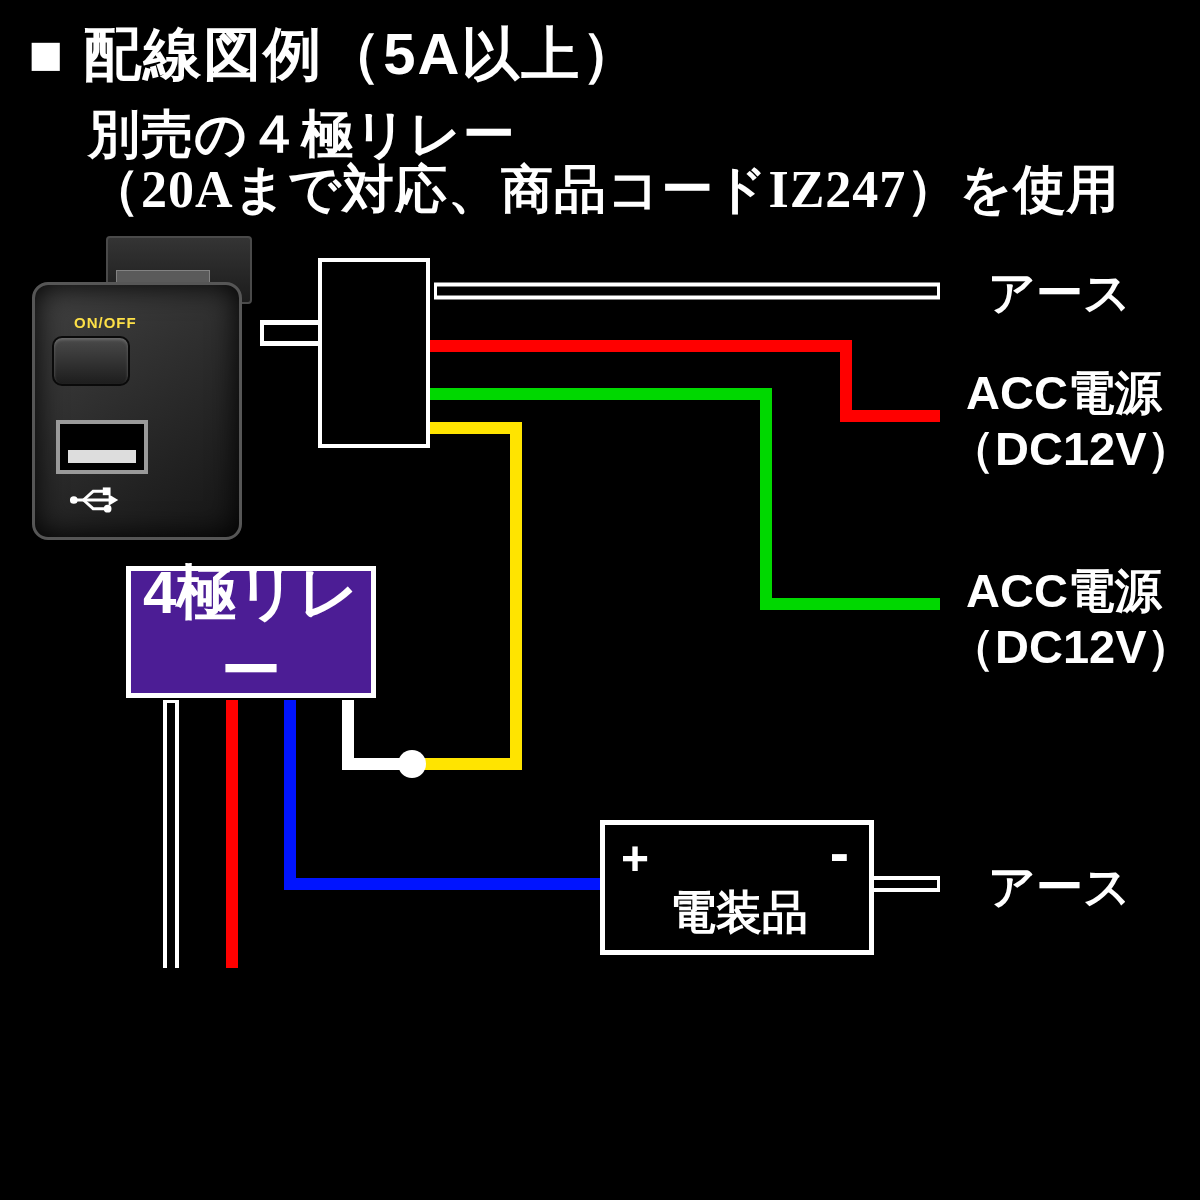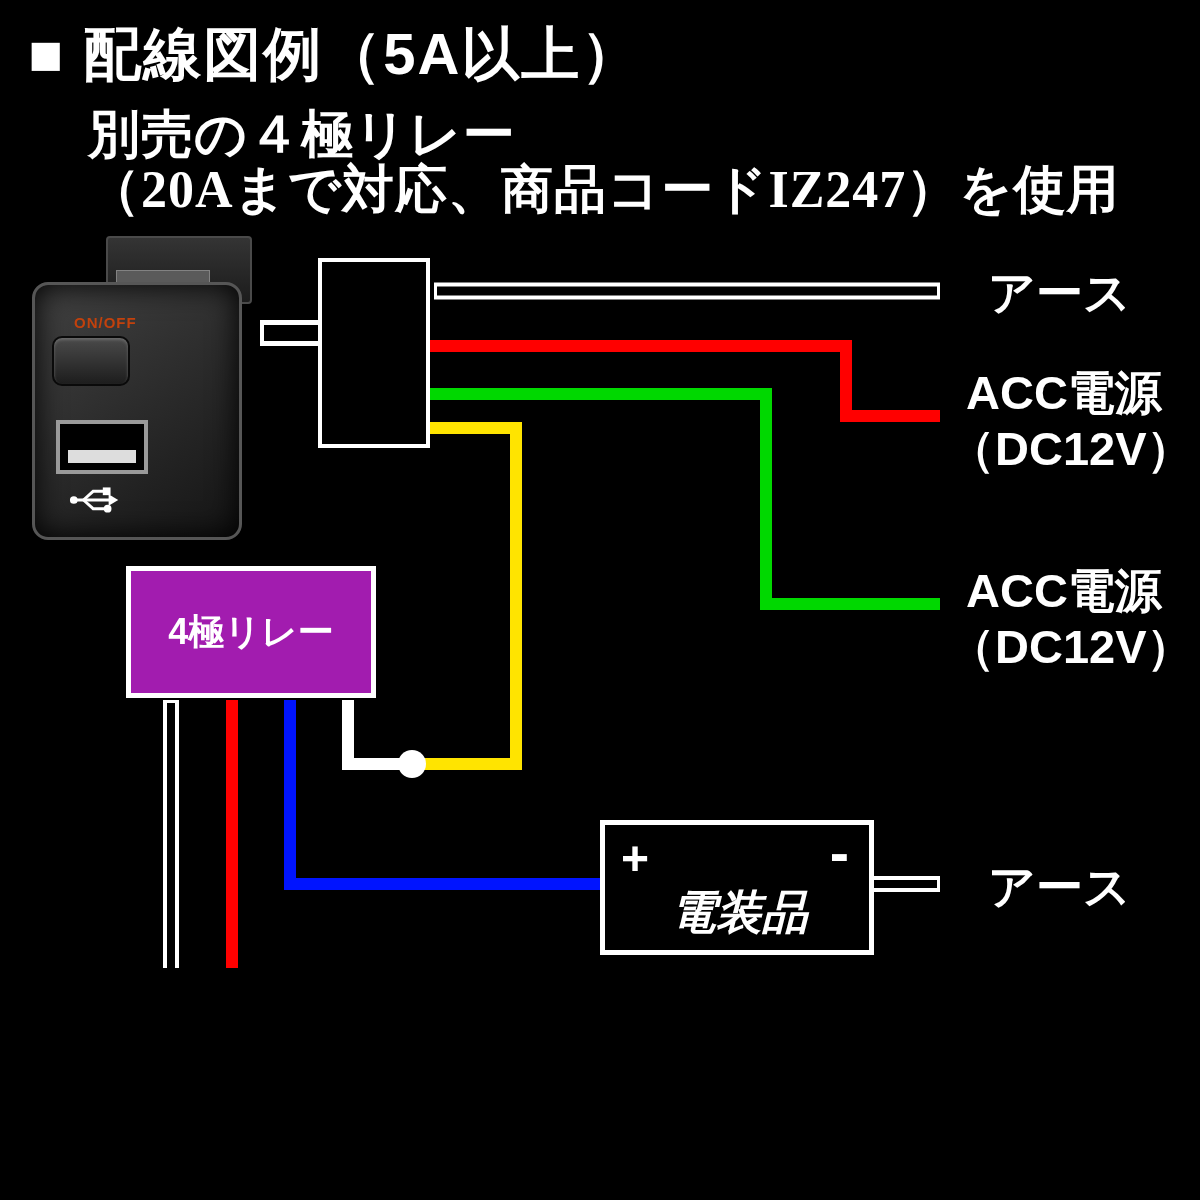--- a/index.html
+++ b/index.html
@@ -18,36 +18,36 @@
   #lbl-acc1-2{left:948px;top:418px;}
   #lbl-acc2-1{left:966px;top:560px;}
   #lbl-acc2-2{left:948px;top:616px;}
   #lbl-ground-mid{left:988px;top:856px;}
   #lbl-dc12v{left:980px;top:986px;}
   #lbl-ground-bottom{left:988px;top:1092px;}
 
   #wires{left:0;top:0;width:1200px;height:1200px;z-index:1;}
 
   #connector-box{left:318px;top:258px;width:104px;height:182px;border:4px solid #fff;background:#000;z-index:2;}
-  #relay-box{left:126px;top:566px;width:240px;height:122px;border:5px solid #fff;background:#a21caf;z-index:2;
+  #relay-box{left:126px;top:566px;width:240px;height:122px;border:5px solid #fff;background:#4c1d95;z-index:2;
              display:flex;flex-direction:column;align-items:center;justify-content:center;
-             font-size:36px;line-height:1.3;text-align:center;}
+             font-size:60px;line-height:1.3;text-align:center;}
   #component-box{left:600px;top:820px;width:264px;height:125px;border:5px solid #fff;background:#000;z-index:2;}
   #plus-label{left:16px;top:6px;font-size:48px;}
   #minus-label{right:20px;top:-6px;font-size:58px;}
-  #component-label{left:4px;right:0;bottom:6px;text-align:center;font-size:46px;font-style:italic;}
+  #component-label{left:4px;right:0;bottom:6px;text-align:center;font-size:46px;}
 
   
   #product{left:28px;top:230px;width:252px;height:312px;z-index:2;}
   #product .p-top{left:78px;top:6px;width:142px;height:64px;background:linear-gradient(#343434,#1c1c1c);
                   border:2px solid #4a4a4a;border-radius:4px;}
   #product .p-top-bar{left:88px;top:40px;width:92px;height:20px;background:#5a5a5a;border:1px solid #828282;}
   #product .p-body{left:4px;top:52px;width:204px;height:252px;background:linear-gradient(145deg,#424242,#141414);
                    border:3px solid #565656;border-radius:16px;box-shadow:inset 0 0 30px #000;}
-  #product .p-onoff{left:46px;top:84px;font-size:15px;letter-spacing:1px;color:#c2410c;}
+  #product .p-onoff{left:46px;top:84px;font-size:15px;letter-spacing:1px;color:#fde047;}
   #product .p-button{left:24px;top:106px;width:74px;height:46px;background:linear-gradient(#4a4a4a,#1d1d1d);
                      border:2px solid #0a0a0a;border-radius:10px;box-shadow:inset 0 2px 3px #6a6a6a;}
   #product .p-usb{left:28px;top:190px;width:84px;height:46px;background:#000;border:4px solid #9a9a9a;}
   #product .p-usb-tongue{position:absolute;left:8px;right:8px;bottom:7px;height:13px;background:#ddd;}
   #product .p-usb-icon{left:40px;top:252px;width:58px;height:36px;}
 </style>
 </head>
 <body>
 
 <div id="page">

